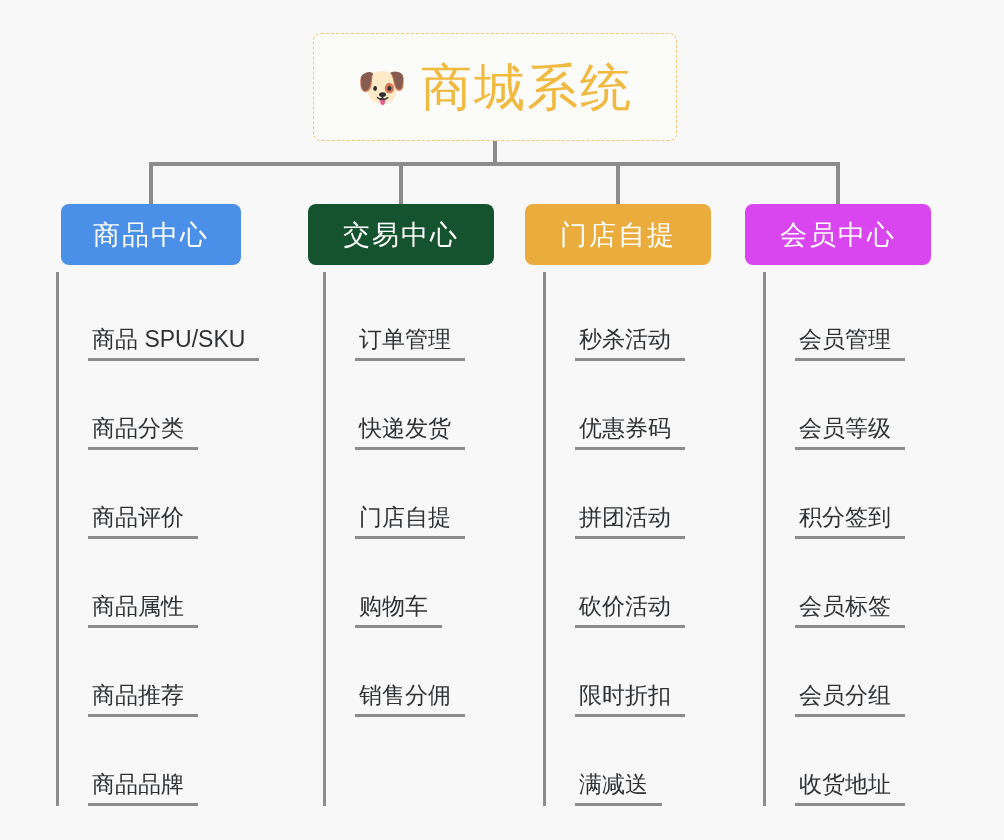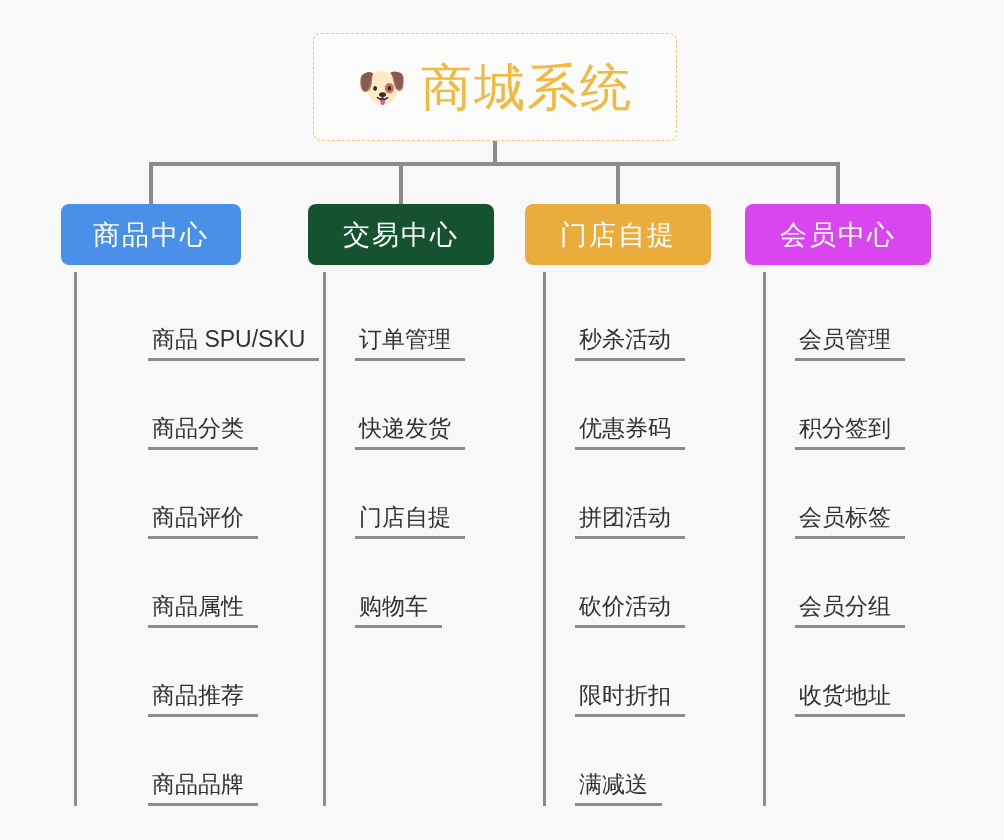--- a/index.html
+++ b/index.html
@@ -131,21 +131,21 @@
         <span>交易中心</span>
       </div>
       <div class="branch" style="left: 525px; top: 204px; width: 186px; background: rgb(234, 172, 61);">
         <span>门店自提</span>
       </div>
       <div class="branch" style="left: 745px; top: 204px; width: 186px; background: #d946ef;">
         <span>会员中心</span>
       </div>
     </div>
   <div id="leaf-layer">
-      <div class="leaf-col" style="left: 74px; top: 272px; padding-left: 42px;">
+      <div class="leaf-col" style="left: 56px; top: 272px;">
         <div class="leaf-spine" style="height: 534px; background: rgb(140, 140, 140);"></div>
         <div class="leaf">
           <span class="leaf-text" style="border-bottom-color: rgb(140, 140, 140);">商品 SPU/SKU</span>
         </div>
         <div class="leaf">
           <span class="leaf-text" style="border-bottom-color: rgb(140, 140, 140);">商品分类</span>
         </div>
         <div class="leaf">
           <span class="leaf-text" style="border-bottom-color: rgb(140, 140, 140);">商品评价</span>
         </div>
@@ -166,20 +166,23 @@
         </div>
         <div class="leaf">
           <span class="leaf-text" style="border-bottom-color: rgb(140, 140, 140);">快递发货</span>
         </div>
         <div class="leaf">
           <span class="leaf-text" style="border-bottom-color: rgb(140, 140, 140);">门店自提</span>
         </div>
         <div class="leaf">
           <span class="leaf-text" style="border-bottom-color: rgb(140, 140, 140);">购物车</span>
         </div>
+        <div class="leaf">
+          <span class="leaf-text" style="border-bottom-color: rgb(140, 140, 140);">销售分佣</span>
+        </div>
       </div>
       <div class="leaf-col" style="left: 543px; top: 272px;">
         <div class="leaf-spine" style="height: 534px; background: rgb(140, 140, 140);"></div>
         <div class="leaf">
           <span class="leaf-text" style="border-bottom-color: rgb(140, 140, 140);">秒杀活动</span>
         </div>
         <div class="leaf">
           <span class="leaf-text" style="border-bottom-color: rgb(140, 140, 140);">优惠券码</span>
         </div>
         <div class="leaf">
@@ -194,20 +197,23 @@
         <div class="leaf">
           <span class="leaf-text" style="border-bottom-color: rgb(140, 140, 140);">满减送</span>
         </div>
       </div>
       <div class="leaf-col" style="left: 763px; top: 272px;">
         <div class="leaf-spine" style="height: 534px; background: rgb(140, 140, 140);"></div>
         <div class="leaf">
           <span class="leaf-text" style="border-bottom-color: rgb(140, 140, 140);">会员管理</span>
         </div>
         <div class="leaf">
+          <span class="leaf-text" style="border-bottom-color: rgb(140, 140, 140);">会员等级</span>
+        </div>
+        <div class="leaf">
           <span class="leaf-text" style="border-bottom-color: rgb(140, 140, 140);">积分签到</span>
         </div>
         <div class="leaf">
           <span class="leaf-text" style="border-bottom-color: rgb(140, 140, 140);">会员标签</span>
         </div>
         <div class="leaf">
           <span class="leaf-text" style="border-bottom-color: rgb(140, 140, 140);">会员分组</span>
         </div>
         <div class="leaf">
           <span class="leaf-text" style="border-bottom-color: rgb(140, 140, 140);">收货地址</span>

